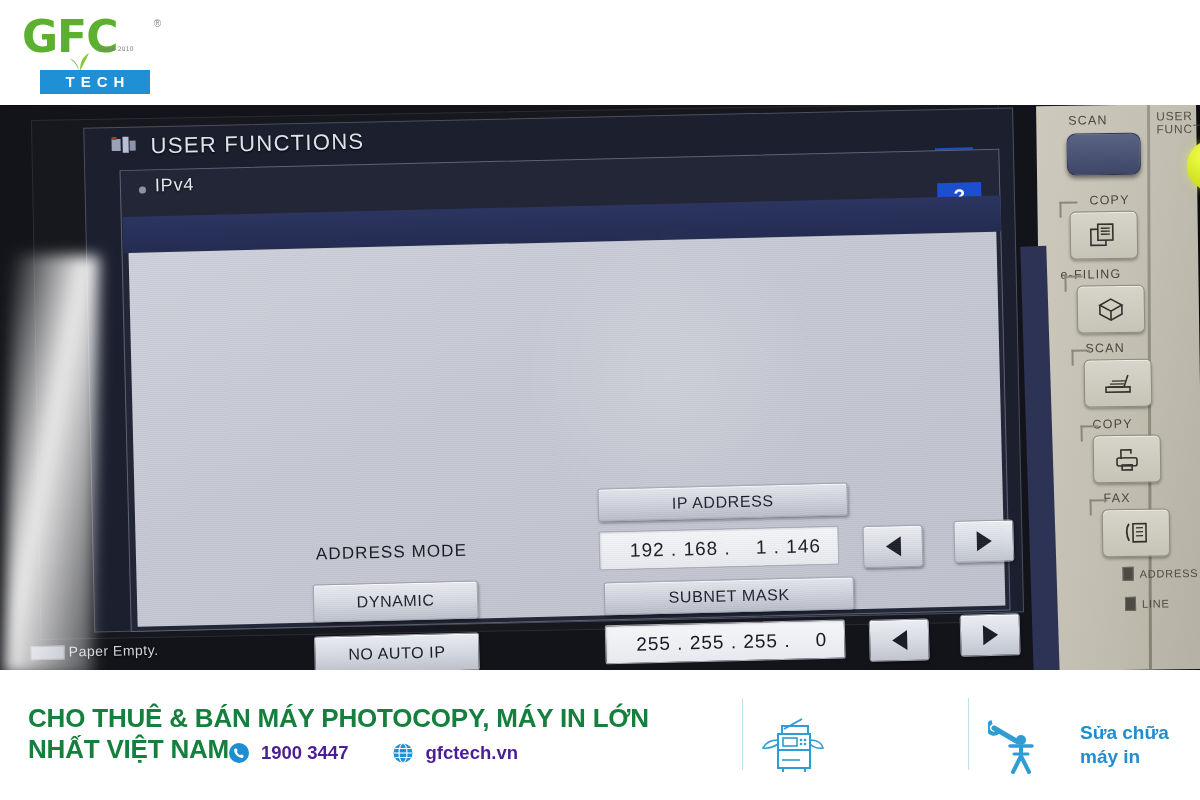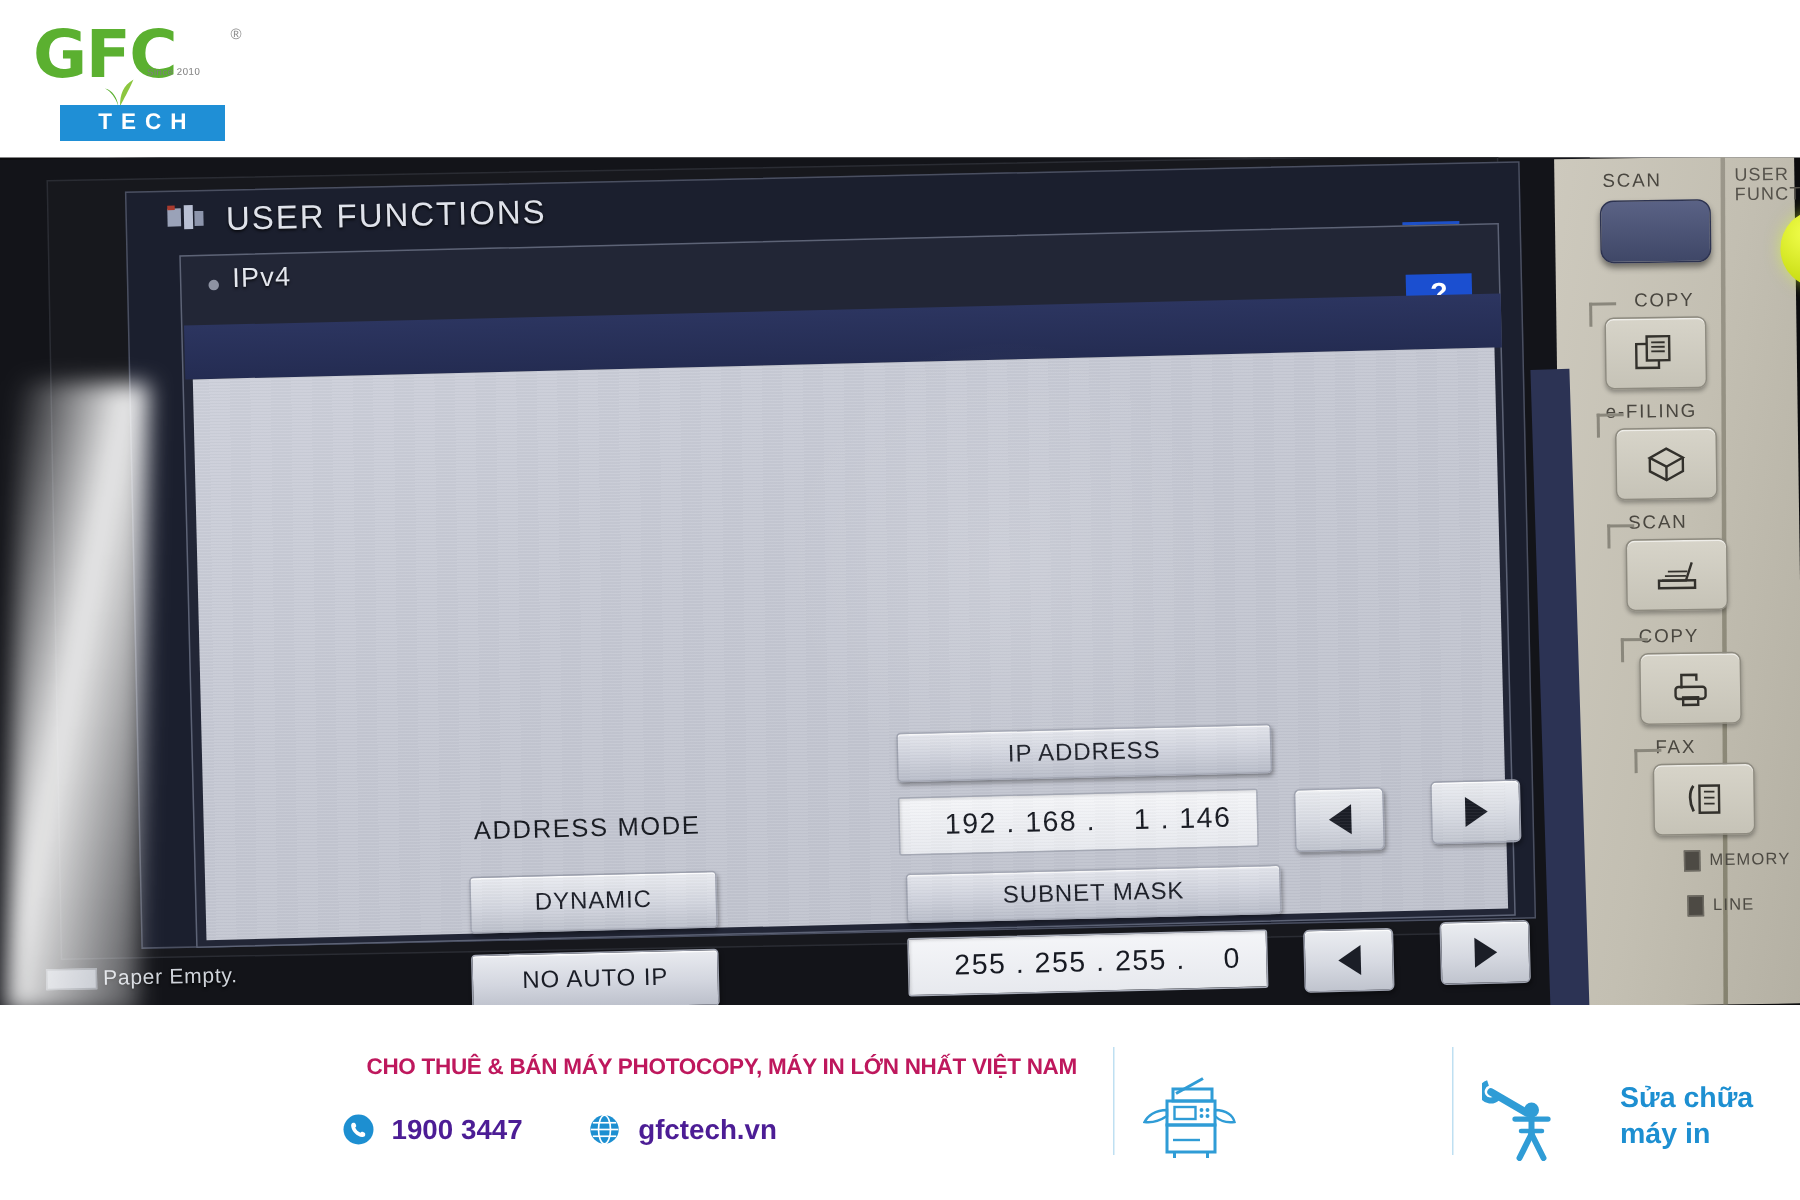--- a/index.html
+++ b/index.html
@@ -242,22 +242,22 @@
     background:linear-gradient(180deg,#9b978b,#85826f);
     transform: rotate(0.6deg);
   }
 
   
   .footer {
     position:absolute; left:0; top:670px; width:1200px; height:130px; background:#fff;
   }
   .f-headline {
     position:absolute; left:28px; top:33px; width:690px;
-    text-align:right;
-    font-size:15px; font-weight:bold; color:#be185d;
+    text-align:left;
+    font-size:26px; font-weight:bold; color:#15803d;
     letter-spacing:-0.2px;
   }
   .f-contacts {
     position:absolute; left:28px; top:72px; width:690px;
     display:flex; justify-content:center; align-items:center; gap:44px;
   }
   .f-item { display:flex; align-items:center; gap:11px; }
   .f-item span.txt {
     font-size:18.5px; font-weight:bold; color:#4c1d95;
   }
@@ -367,21 +367,21 @@
       <div class="cp-key" style="left:32px; top:106px;">
         <svg width="30" height="28" viewBox="0 0 30 28">
           <rect x="2" y="8" width="15" height="16" fill="none" stroke="#33312c" stroke-width="1.6"></rect>
           <rect x="9" y="3" width="15" height="16" fill="#c6c3b7" stroke="#33312c" stroke-width="1.6"></rect>
           <line x1="12" y1="7" x2="21" y2="7" stroke="#33312c" stroke-width="1.3"></line>
           <line x1="12" y1="10" x2="21" y2="10" stroke="#33312c" stroke-width="1.3"></line>
           <line x1="12" y1="13" x2="21" y2="13" stroke="#33312c" stroke-width="1.3"></line>
         </svg>
       </div>
 
-      <div class="cp-label" style="left:32px; top:162px;">e-FILING</div>
+      <div class="cp-label" style="left:22px; top:162px;">e-FILING</div>
       <div class="cp-bracket" style="left:26px; top:170px;"></div>
       <div class="cp-key" style="left:38px; top:180px;">
         <svg width="30" height="28" viewBox="0 0 30 28">
           <path d="M15 4 L26 10 L15 16 L4 10 Z" fill="none" stroke="#33312c" stroke-width="1.6"></path>
           <path d="M4 10 L4 19 L15 25 L26 19 L26 10" fill="none" stroke="#33312c" stroke-width="1.6"></path>
           <line x1="15" y1="16" x2="15" y2="25" stroke="#33312c" stroke-width="1.6"></line>
         </svg>
       </div>
 
       <div class="cp-label" style="left:46px; top:236px;">SCAN</div>
@@ -411,21 +411,21 @@
         <svg width="30" height="28" viewBox="0 0 30 28">
           <path d="M8 5 C5 9 5 16 8 22" fill="none" stroke="#33312c" stroke-width="1.8"></path>
           <rect x="12" y="5" width="13" height="18" fill="none" stroke="#33312c" stroke-width="1.6"></rect>
           <line x1="15" y1="9" x2="22" y2="9" stroke="#33312c" stroke-width="1.2"></line>
           <line x1="15" y1="13" x2="22" y2="13" stroke="#33312c" stroke-width="1.2"></line>
           <line x1="15" y1="17" x2="22" y2="17" stroke="#33312c" stroke-width="1.2"></line>
         </svg>
       </div>
 
       <div class="led" style="left:80px; top:462px;"></div>
-      <div class="led-label" style="left:97px; top:463px;">MEMORY</div>
+      <div class="led-label" style="left:97px; top:463px;">ADDRESS</div>
       <div class="led" style="left:82px; top:492px;"></div>
       <div class="led-label" style="left:99px; top:493px;">LINE</div>
     </div>
 
   </div>
 
   <div class="footer">
     <div class="f-headline">CHO THUÊ &amp; BÁN MÁY PHOTOCOPY, MÁY IN LỚN NHẤT VIỆT NAM</div>
 
     <div class="f-contacts">

